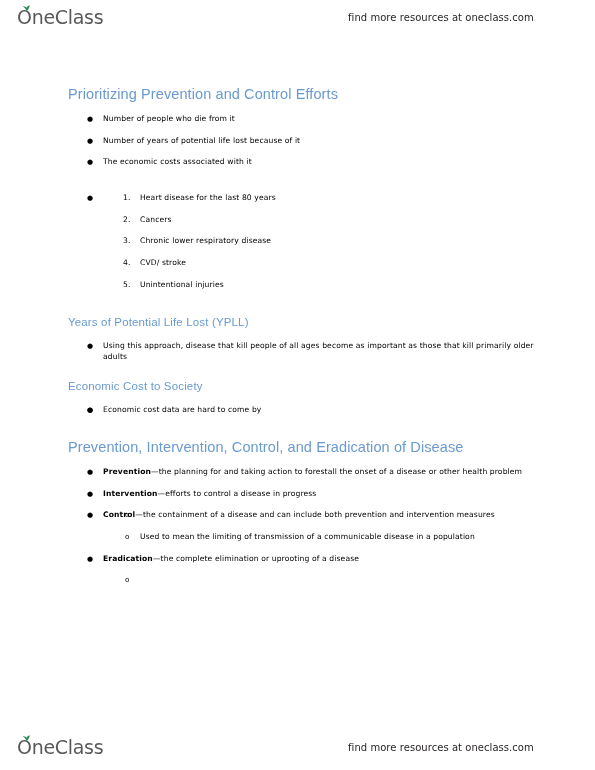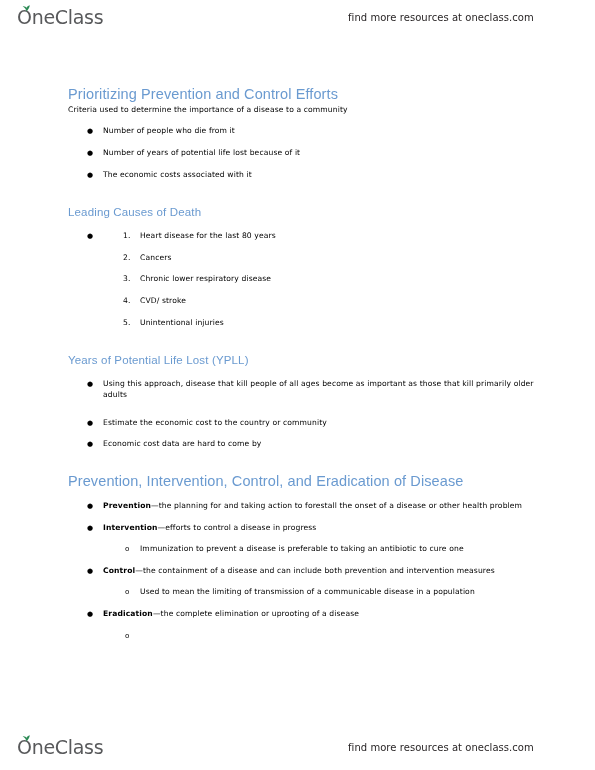--- a/index.html
+++ b/index.html
@@ -175,39 +175,37 @@
       <path d="M5 7.5 C4.6 5.2 3.4 3.4 0.6 1.4 C3.0 1.1 4.4 2.0 5.2 3.2 C5.6 1.9 6.6 0.9 8.8 0.2 C8.4 2.9 7.1 5.0 5 7.5 Z" fill="#2e8b57"></path>
     </svg>
   </div>
   <div class="promo-text">find more resources at oneclass.com</div>
 </div>
 
 <div class="page">
   <div class="doc">
 
     <h1 class="heading-xl">Prioritizing Prevention and Control Efforts</h1>
-    <p class="lead">Criteria used to determine the importance of a disease to a community</p>
 
     <ul class="bullets">
       <li class="row lvl1">
         <span class="marker">●</span>
         <span>Number of people who die from it</span>
       </li>
       <li class="row lvl1">
         <span class="marker">●</span>
         <span>Number of years of potential life lost because of it</span>
       </li>
       <li class="row lvl1">
         <span class="marker">●</span>
         <span>The economic costs associated with it</span>
       </li>
     </ul>
 
     <div class="sec-gap-lg">
-      <h2 class="heading-md">Leading Causes of Death</h2>
       <ul class="bullets">
         <li class="row lvl1 after-heading">
           <span class="marker">●</span>
         </li>
       </ul>
       <ol class="numbers">
         <li class="row lvlnum">
           <span class="marker">1.</span>
           <span>Heart disease for the last 80 years</span>
         </li>
@@ -234,24 +232,24 @@
       <h2 class="heading-md">Years of Potential Life Lost (YPLL)</h2>
       <ul class="bullets">
         <li class="row lvl1 after-heading">
           <span class="marker">●</span>
           <span>Using this approach, disease that kill people of all ages become as important as those that kill primarily older adults</span>
         </li>
       </ul>
     </div>
 
     <div class="sec-gap-sm">
+      <h2 class="heading-md">Economic Cost to Society</h2>
       <ul class="bullets">
         <li class="row lvl1 after-heading">
           <span class="marker">●</span>
-          <span>Estimate the economic cost to the country or community</span>
         </li>
         <li class="row lvl1">
           <span class="marker">●</span>
           <span>Economic cost data are hard to come by</span>
         </li>
       </ul>
     </div>
 
     <div class="sec-gap-md">
       <h1 class="heading-xl">Prevention, Intervention, Control, and Eradication of Disease</h1>
@@ -261,21 +259,20 @@
           <span class="marker">●</span>
           <span class="term">Prevention</span><span>—the planning for and taking action to forestall the onset of a disease or other health problem</span>
         </li>
 
         <li class="row lvl1">
           <span class="marker">●</span>
           <span class="term">Intervention</span><span>—efforts to control a disease in progress</span>
         </li>
         <li class="row lvl2">
           <span class="marker">o</span>
-          <span>Immunization to prevent a disease is preferable to taking an antibiotic to cure one</span>
         </li>
 
         <li class="row lvl1">
           <span class="marker">●</span>
           <span class="term">Control</span><span>—the containment of a disease and can include both prevention and intervention measures</span>
         </li>
         <li class="row lvl2">
           <span class="marker">o</span>
           <span>Used to mean the limiting of transmission of a communicable disease in a population</span>
         </li>

